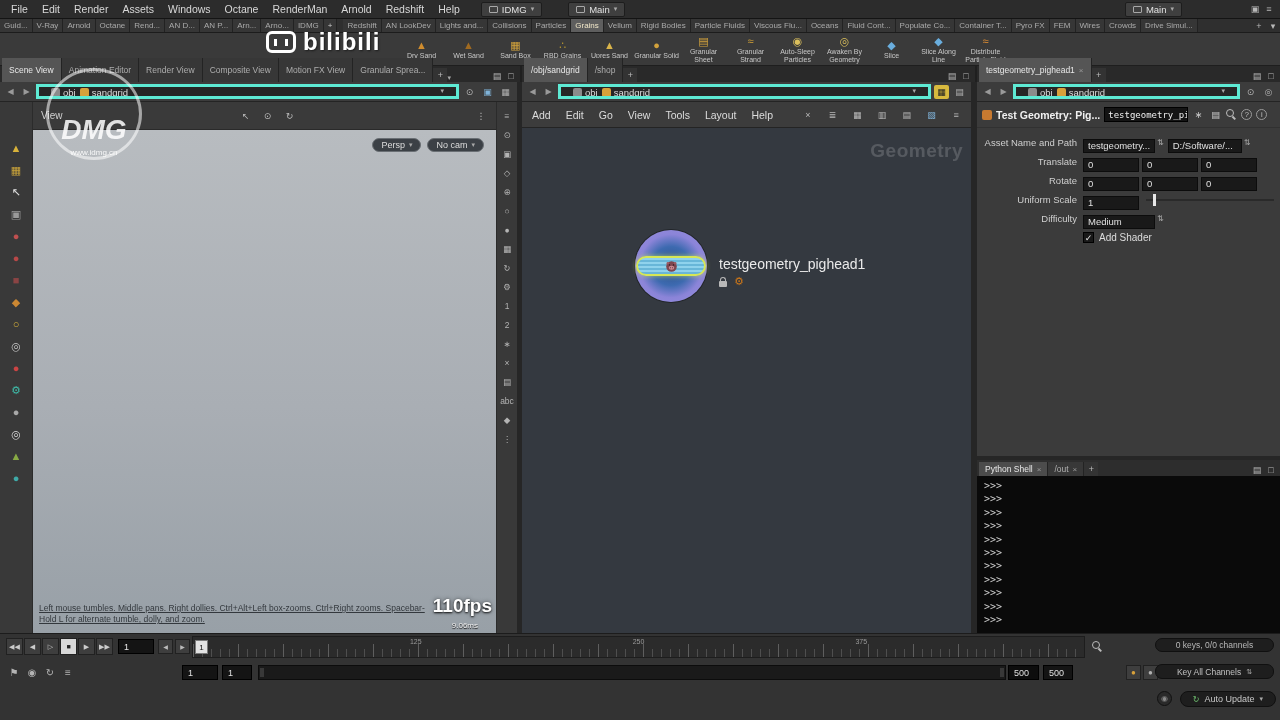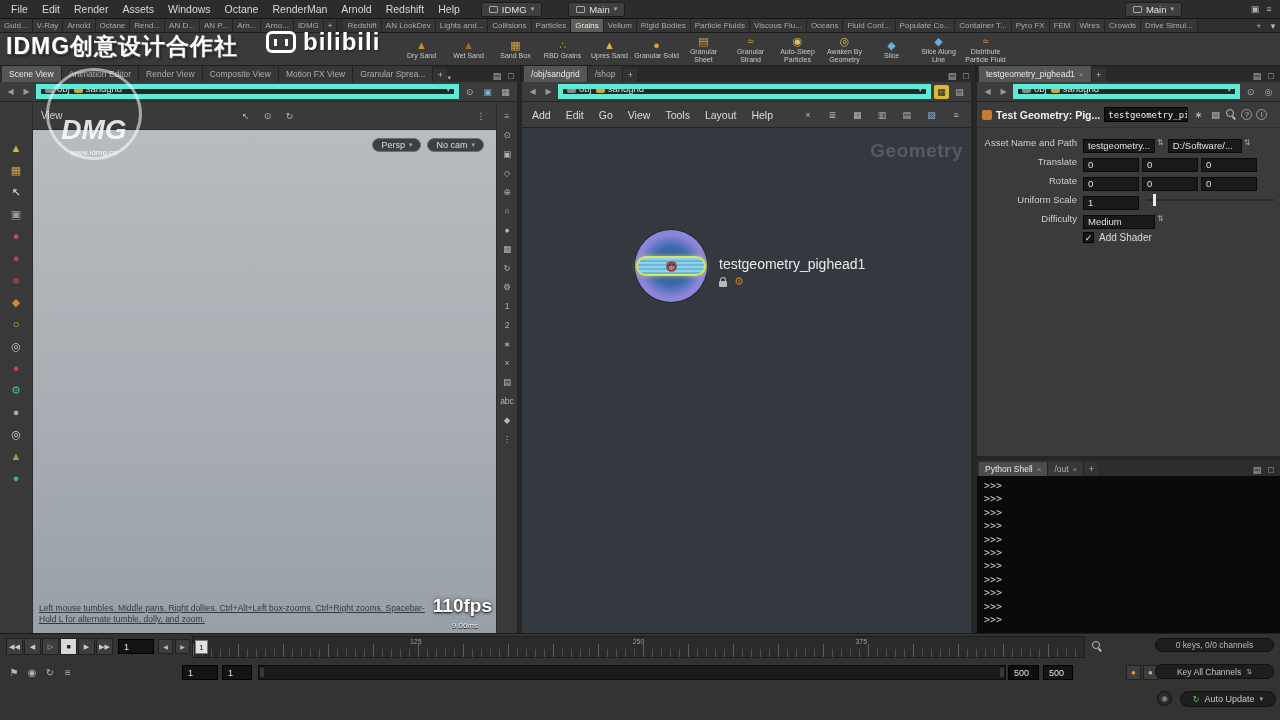--- a/index.html
+++ b/index.html
@@ -33,43 +33,43 @@
                  border-bottom:1px solid #1e1e1e; display:flex; align-items:center; padding-left:398px; }
   .tool { width:47px; height:32px; display:flex; flex-direction:column; align-items:center;
           justify-content:center; gap:1px; }
   .tool-icon { font-size:11px; line-height:12px; }
   .tool-label { font-size:7px; line-height:7.5px; color:#c8c8c8; text-align:center; width:46px; }
 
   
   .pane-tabs { position:absolute; top:66px; left:0; width:1280px; height:16px; background:#292929;
                display:flex; }
   .ptab-group { display:flex; align-items:flex-end; padding:1px 2px 0; border-right:2px solid #1f1f1f; }
-  .ptab { height:16px; padding:0 7px; display:flex; align-items:center; gap:4px; font-size:8.5px;
+  .ptab { height:24px; padding:0 7px; display:flex; align-items:center; gap:4px; font-size:8.5px;
           background:#373737; color:#adadad; border-right:1px solid #232323; white-space:nowrap;
           overflow:hidden; min-width:0; flex:0 1 auto;text-align:center; }
   .ptab.active { background:#555555; color:#e8e8e8; }
   .ptab .close { font-size:8px; color:#999; }
   .ptab-plus { width:14px; height:14px; display:flex; align-items:center; justify-content:center;
                color:#bbb; font-size:9px; background:#333; }
 
   
   .main { position:absolute; top:82px; left:0; width:1280px; height:551px; display:flex; }
   .split { width:5px; background:#262626; }
   .split2 { width:6px; background:#262626; }
   .left-pane { width:517px; display:flex; flex-direction:column; background:#3a3a3a; }
   .mid-pane { width:449px; display:flex; flex-direction:column; background:#3a3a3a; }
   .right-pane { width:303px; display:flex; flex-direction:column; background:#3b3b3b; }
 
   
   .pathbar { height:20px; background:#3c3c3c; border-bottom:1px solid #242424; display:flex;
              align-items:center; padding:0 4px; gap:3px; flex:0 0 auto; }
   .nav-btn { width:13px; height:13px; display:flex; align-items:center; justify-content:center;
              color:#9a9a9a; font-size:8px; }
-  .path-field { flex:1; height:15px; background:#262626; border:5px solid #5eead4; display:flex;
-                align-items:flex-end; padding:0 4px; gap:4px; overflow:hidden; }
+  .path-field { flex:1; height:15px; background:#262626; border:3px solid #5eead4; display:flex;
+                align-items:flex-start; padding:0 12px; gap:4px; overflow:hidden; }
   .crumb { display:flex; align-items:center; gap:3px; color:#ddd; font-size:9.5px; white-space:nowrap; }
   .ic-obj { width:9px; height:9px; background:#8b8b8b; border-radius:2px; }
   .ic-geo { width:9px; height:9px; background:#d8a13a; border-radius:2px; }
   .pb-ic { width:15px; height:14px; display:flex; align-items:center; justify-content:center;
            color:#b0b0b0; font-size:9px; }
   .pb-ic.yellow { background:#d8b93e; color:#222; border-radius:2px; }
   .pb-ic.blue { color:#7fb2d8; }
 
   
   .viewport-region { flex:1; display:flex; min-height:0; }
@@ -684,21 +684,20 @@
       <span class="caret">⇅</span>
     </div>
     <div class="update-knob">◉</div>
     <div class="auto-pill">
       <span style="color:#6fc06f;font-size:8px">↻</span>
       <span>Auto Update</span>
       <span class="caret">▾</span>
     </div>
   </div>
 
-  <div class="wm wm-studio">IDMG创意设计合作社</div>
   <div class="wm wm-bili">
     <span class="bili-tv"></span>
     <span class="bili-text">bilibili</span>
   </div>
   <div class="wm wm-logo">
     <span class="logo-main">DMG</span>
     <span class="logo-sub">www.idmg.cn</span>
   </div>
 
 </div>

